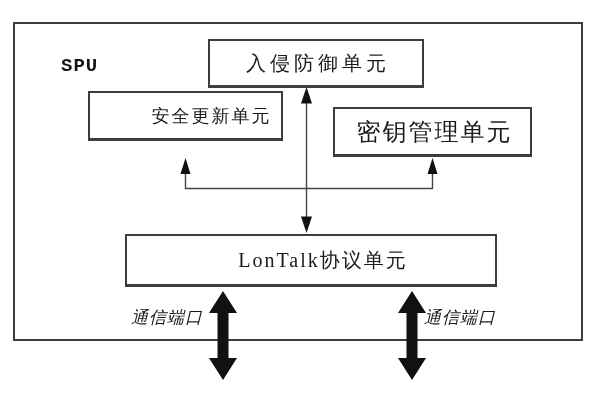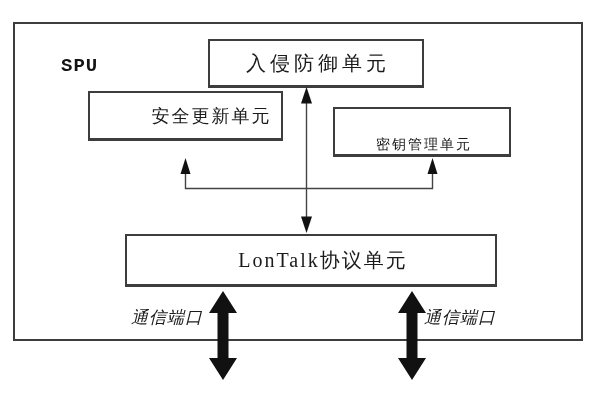--- a/index.html
+++ b/index.html
@@ -52,22 +52,22 @@
   }
   .node-intrusion {
     left: 208px; top: 39px; width: 216px; height: 49px;
     font-size: 20px; letter-spacing: 4px;
   }
   .node-update {
     left: 88px; top: 91px; width: 195px; height: 50px;
     font-size: 18px; letter-spacing: 2px; padding-left: 48px;
   }
   .node-key {
-    left: 333px; top: 107px; width: 178px; height: 50px;
-    font-size: 14px; letter-spacing: 2px; align-items: flex-end;
+    left: 333px; top: 107px; width: 199px; height: 50px;
+    font-size: 24px; letter-spacing: 2px;
   }
   .node-lontalk {
     left: 125px; top: 234px; width: 372px; height: 53px;
     font-size: 20px; letter-spacing: 2px; padding-left: 20px;
   }
   .node-label {
     display: inline-block;
     padding-left: 4px; 
   }
   .port-label {

